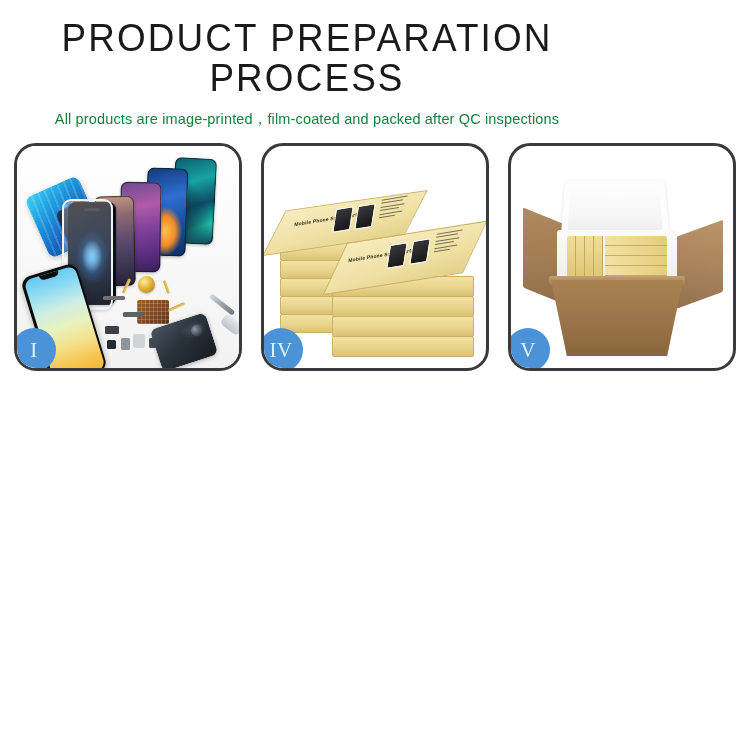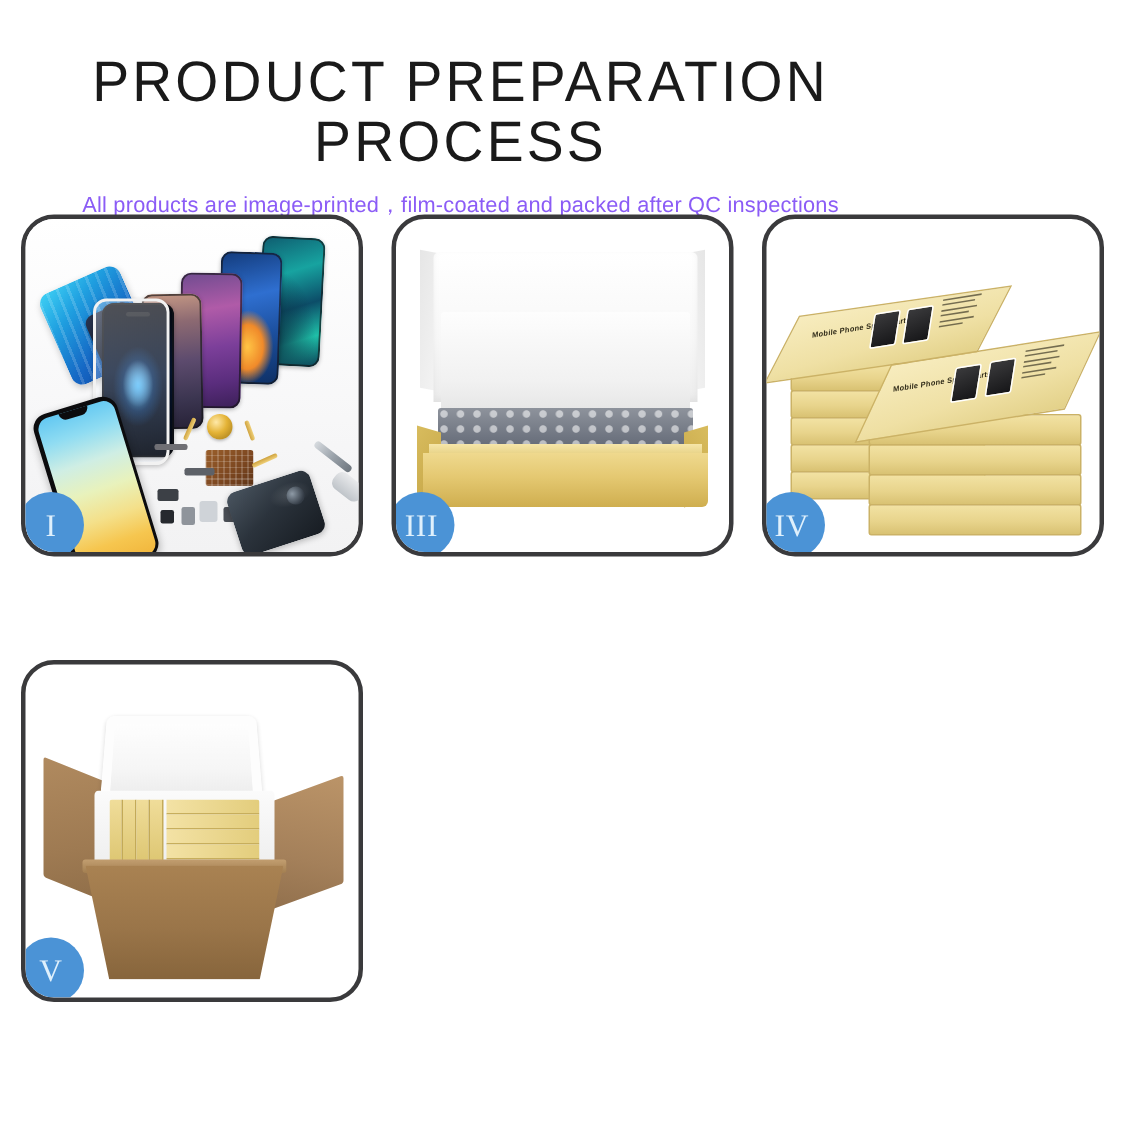--- a/index.html
+++ b/index.html
@@ -11,38 +11,38 @@
     height: 750px;
     background: #ffffff;
     font-family: "Liberation Sans", sans-serif;
     overflow: hidden;
     position: relative;
   }
 
   
   #header {
     width: 614px;
-    padding-top: 36px;
+    padding-top: 19px;
     text-align: center;
   }
   #page-title {
     font-family: "Liberation Sans", sans-serif;
     font-size: 38px;
     font-weight: 500;
     letter-spacing: 2.2px;
     color: #1a1a1a;
     line-height: 1.05;
     margin: 0;
     transform: scaleX(0.97);
   }
   #page-subtitle {
     font-family: "Liberation Sans", sans-serif;
     font-size: 14.5px;
     font-weight: 400;
-    color: #8b5cf6;
+    color: #15803d;
     letter-spacing: 0.15px;
     margin: 11px 0 0 0;
   }
 
   
   #panel-grid {
     position: absolute;
     left: 14px;
     top: 143px;
     width: 722px;
@@ -487,34 +487,20 @@
           <div class="cam"></div>
         </div>
         <div class="screwdriver"></div>
         <div class="screwdriver-grip"></div>
       </div>
     </div>
     <div class="badge">I</div>
   </div>
 
 
-  <div class="panel p3">
-    <div class="panel-photo">
-      <div class="m3-lid-l"></div>
-      <div class="m3-lid-r"></div>
-      <div class="m3-lid"></div>
-      <div class="m3-foam"></div>
-      <div class="m3-bubble-fill"></div>
-      <div class="m3-side-l"></div>
-      <div class="m3-side-r"></div>
-      <div class="m3-rim"></div>
-      <div class="m3-front"></div>
-    </div>
-    <div class="badge">III</div>
-  </div>
 
   <div class="panel p4">
     <div class="panel-photo">
       <div class="stack">
 
         <div class="bx bx-rear" style="top:74px;"></div>
         <div class="bx bx-rear" style="top:92px;"></div>
         <div class="bx bx-rear" style="top:110px;"></div>
         <div class="bx bx-rear" style="top:128px;"></div>
         <div class="bx bx-rear" style="top:146px;"></div>

